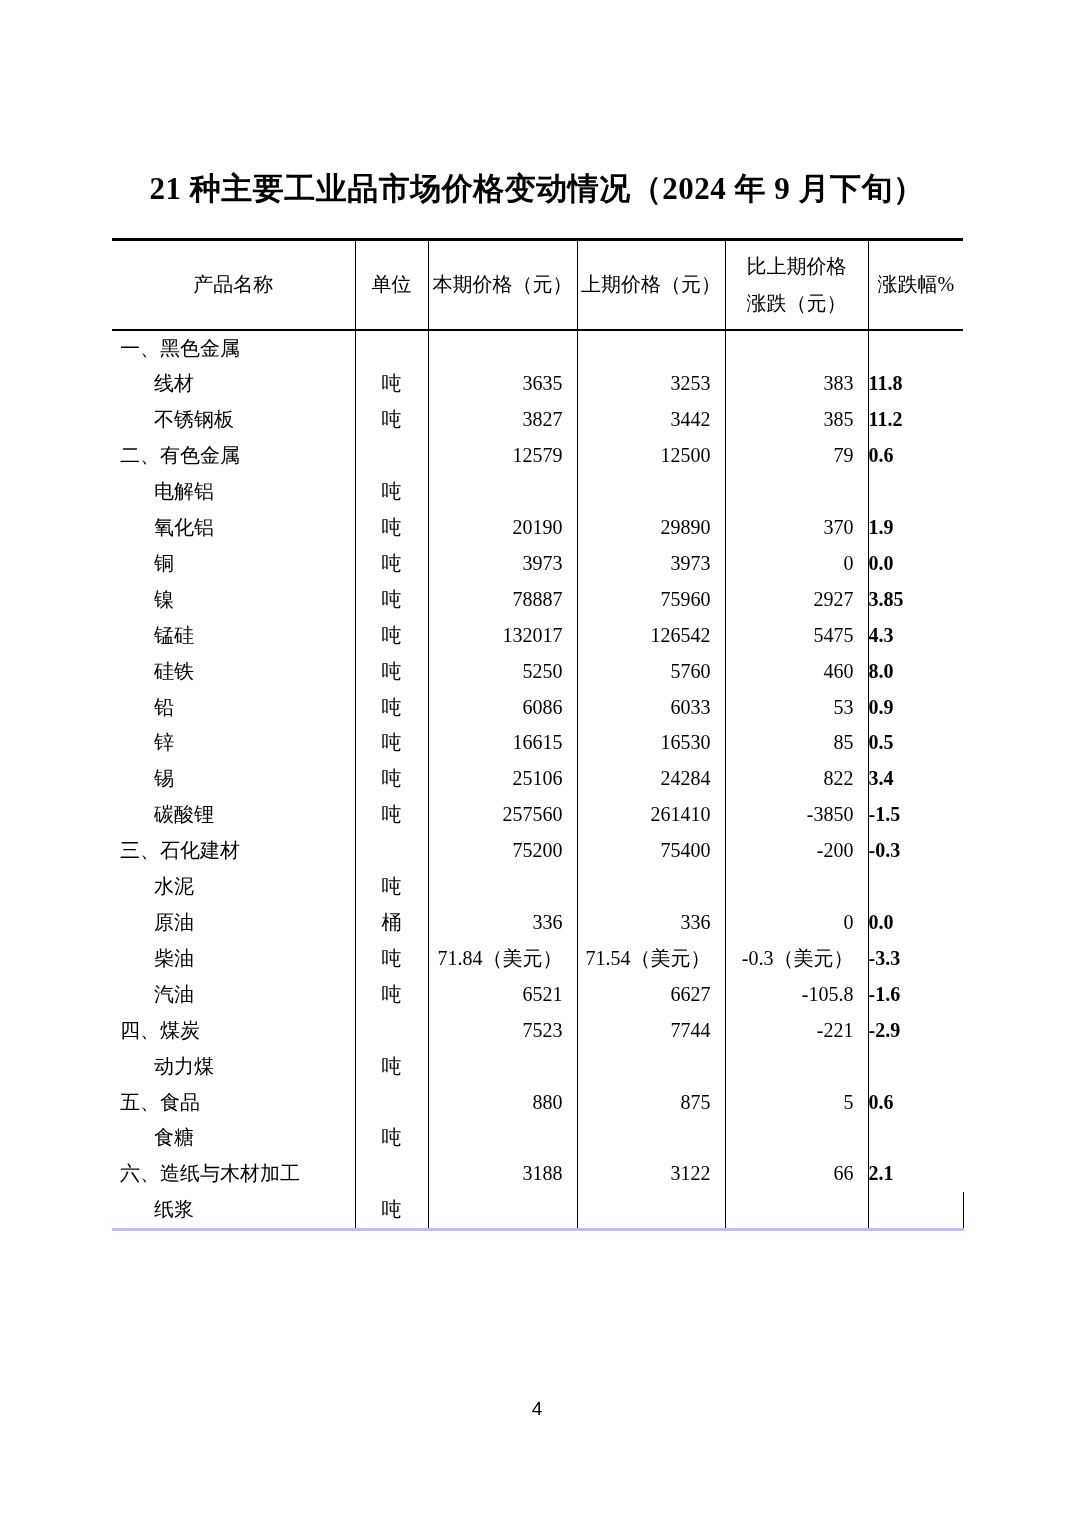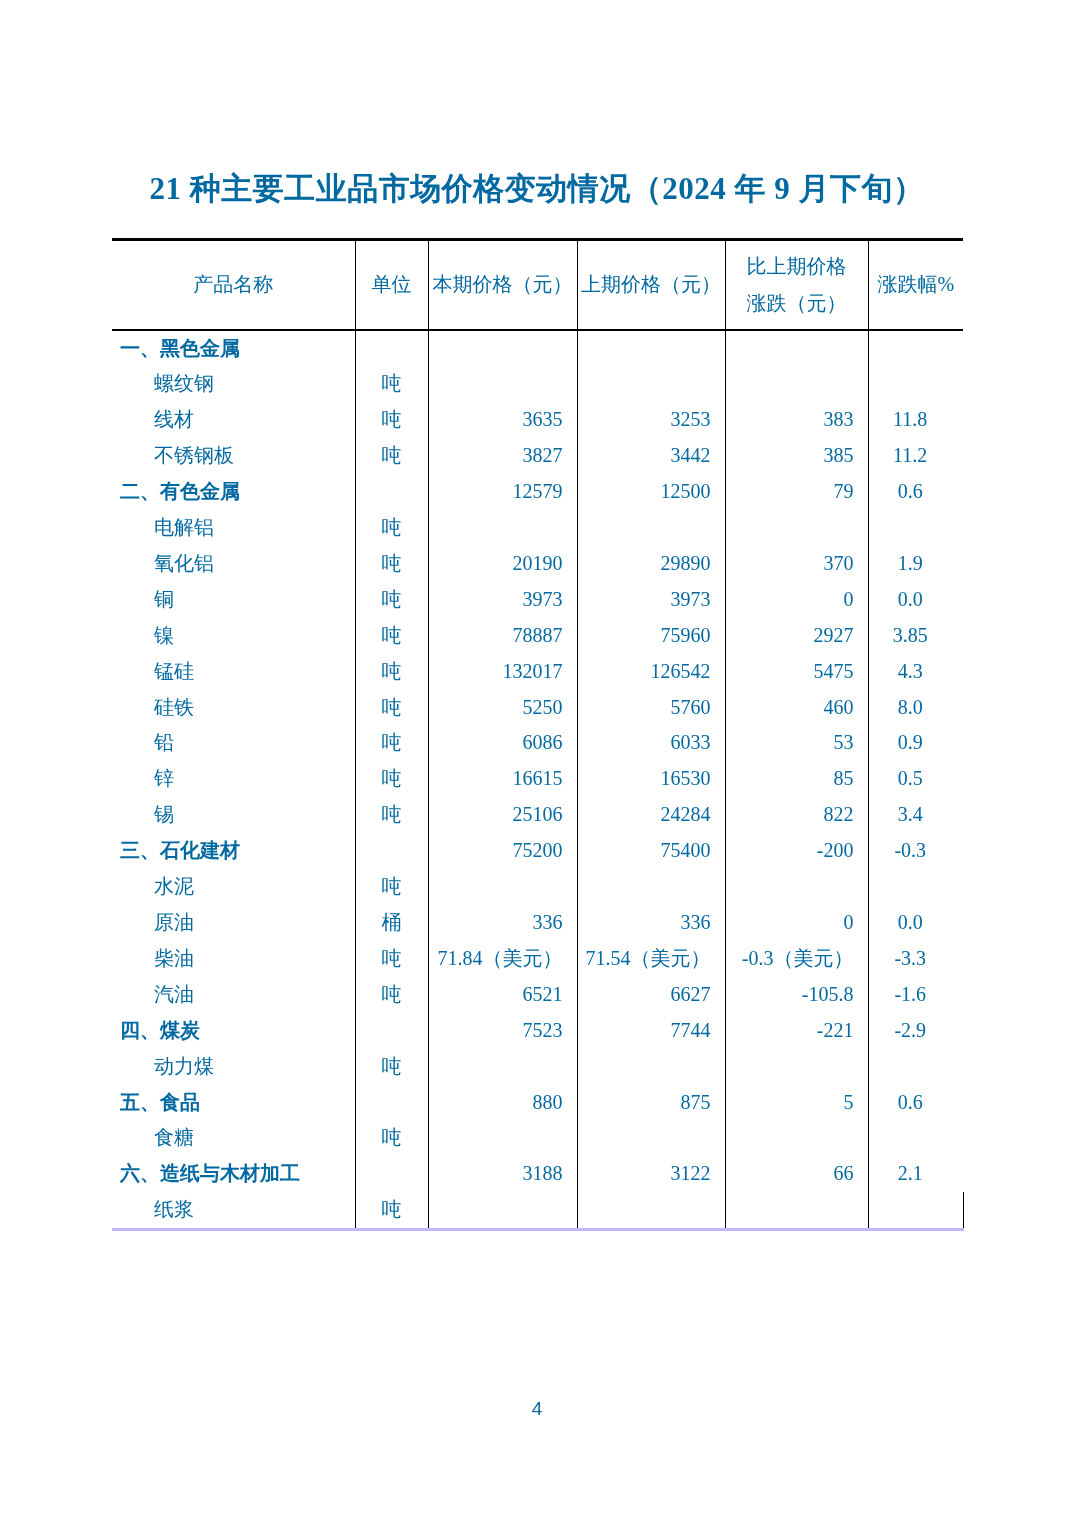--- a/index.html
+++ b/index.html
@@ -4,21 +4,21 @@
 <style>
   * { box-sizing: border-box; }
   html, body { margin: 0; padding: 0; background: #ffffff; }
   .page {
     position: relative;
     width: 1074px;
     height: 1520px;
     background: #ffffff;
     overflow: hidden;
     font-family: "Liberation Serif", serif;
-    color: #0369a1;
+    color: #000000;
   }
   .doc-title {
     margin: 168px 0 0 0;
     width: 100%;
     text-align: center;
     font-family: "Liberation Serif", serif;
     font-weight: bold;
     font-size: 31px;
     line-height: 42px;
     letter-spacing: 0.5px;
@@ -52,37 +52,38 @@
   .price-table tbody td {
     height: 35.9px;
     line-height: 35.9px;
     font-size: 20px;
   }
   td.cell-name {
     text-align: left;
     font-family: "Liberation Sans", sans-serif;
     font-size: 21px;
   }
-  tr.category-row td.cell-name { padding-left: 8px;  font-weight: 700; }
+  tr.category-row td.cell-name { padding-left: 8px;  font-weight: 400; }
   tr.product-row  td.cell-name { padding-left: 42px; font-weight: 500; }
   td.cell-unit {
     text-align: center;
     font-family: "Liberation Sans", sans-serif;
     font-weight: 500;
     font-size: 21px;
   }
   td.cell-num {
     text-align: right;
     padding-right: 14px;
     font-family: "Liberation Serif", serif;
   }
   td.cell-pct {
-    text-align: center;
+    text-align: left;
     padding-right: 11px;
     font-family: "Liberation Serif", serif;
+    font-weight: bold;
   }
   .price-table tbody tr:last-child td:last-child { border-right: 1px solid #000000; }
   .page-number {
     position: absolute;
     top: 1398px;
     left: 0;
     width: 100%;
     text-align: center;
     font-family: "Liberation Sans", sans-serif;
     font-size: 19px;
@@ -120,28 +121,20 @@
     <tbody>
         <tr class="category-row">
           <td class="cell-name">一、黑色金属</td>
           <td class="cell-unit"></td>
           <td class="cell-num"></td>
           <td class="cell-num"></td>
           <td class="cell-num"></td>
           <td class="cell-pct"></td>
         </tr>
         <tr class="product-row">
-          <td class="cell-name">螺纹钢</td>
-          <td class="cell-unit">吨</td>
-          <td class="cell-num"></td>
-          <td class="cell-num"></td>
-          <td class="cell-num"></td>
-          <td class="cell-pct"></td>
-        </tr>
-        <tr class="product-row">
           <td class="cell-name">线材</td>
           <td class="cell-unit">吨</td>
           <td class="cell-num">3635</td>
           <td class="cell-num">3253</td>
           <td class="cell-num">383</td>
           <td class="cell-pct">11.8</td>
         </tr>
         <tr class="product-row">
           <td class="cell-name">不锈钢板</td>
           <td class="cell-unit">吨</td>
@@ -222,20 +215,28 @@
           <td class="cell-num">85</td>
           <td class="cell-pct">0.5</td>
         </tr>
         <tr class="product-row">
           <td class="cell-name">锡</td>
           <td class="cell-unit">吨</td>
           <td class="cell-num">25106</td>
           <td class="cell-num">24284</td>
           <td class="cell-num">822</td>
           <td class="cell-pct">3.4</td>
+        </tr>
+        <tr class="product-row">
+          <td class="cell-name">碳酸锂</td>
+          <td class="cell-unit">吨</td>
+          <td class="cell-num">257560</td>
+          <td class="cell-num">261410</td>
+          <td class="cell-num">-3850</td>
+          <td class="cell-pct">-1.5</td>
         </tr>
         <tr class="category-row">
           <td class="cell-name">三、石化建材</td>
           <td class="cell-unit"></td>
           <td class="cell-num">75200</td>
           <td class="cell-num">75400</td>
           <td class="cell-num">-200</td>
           <td class="cell-pct">-0.3</td>
         </tr>
         <tr class="product-row">

